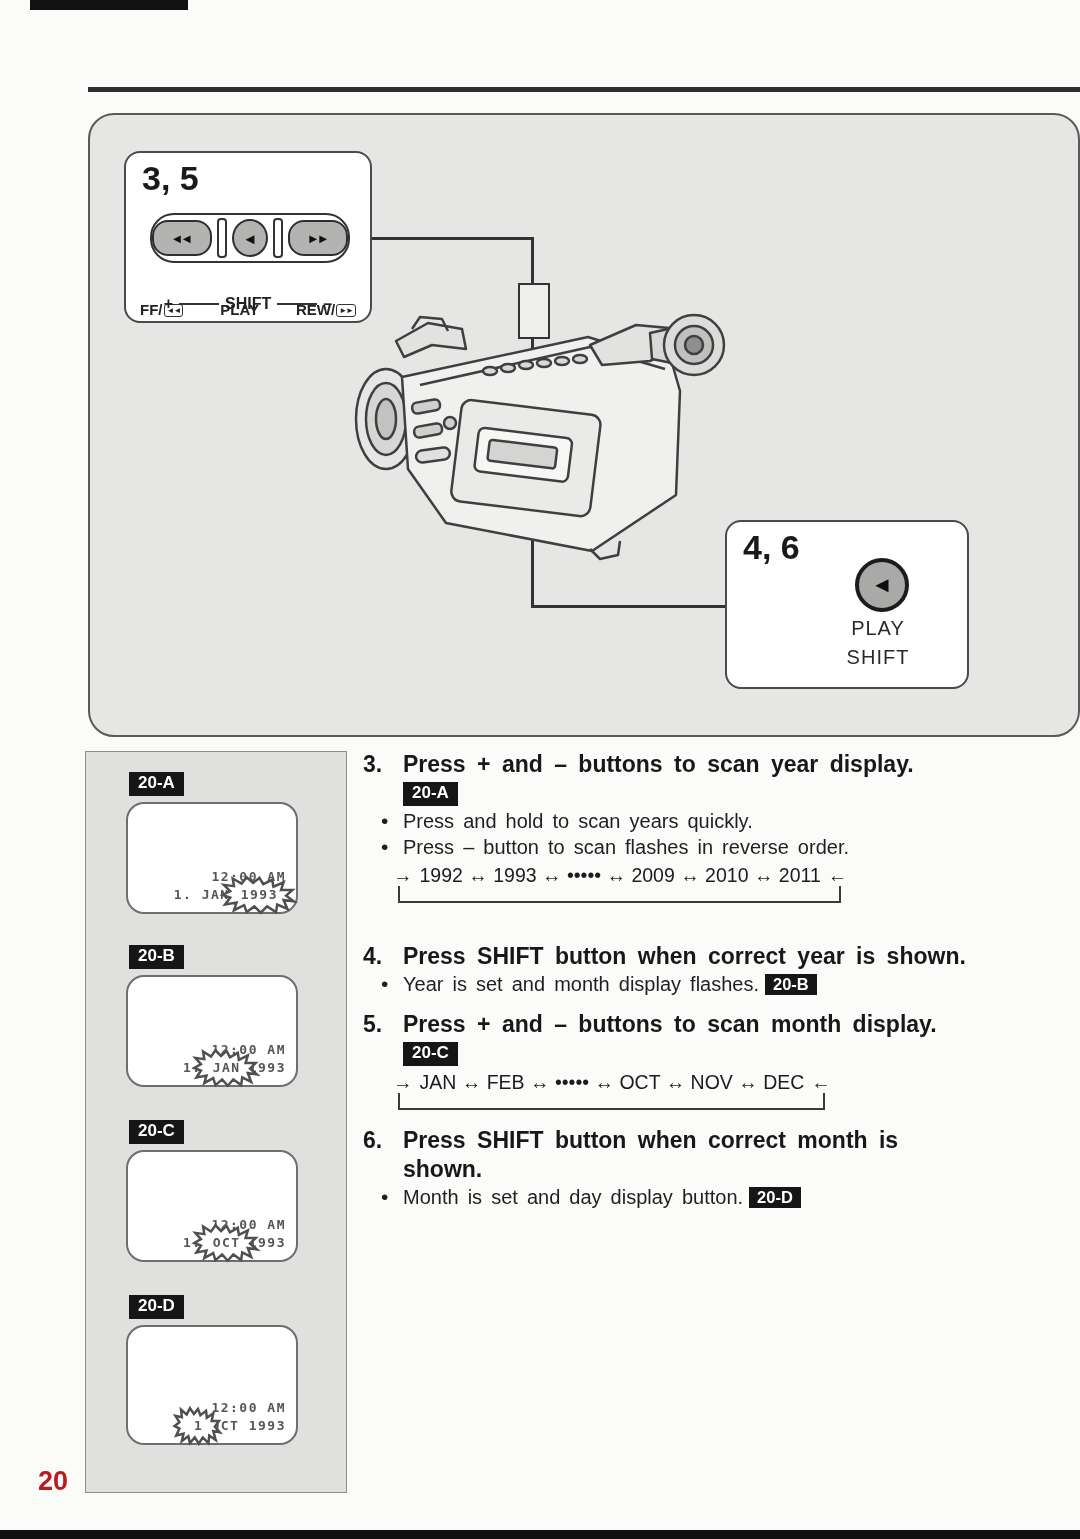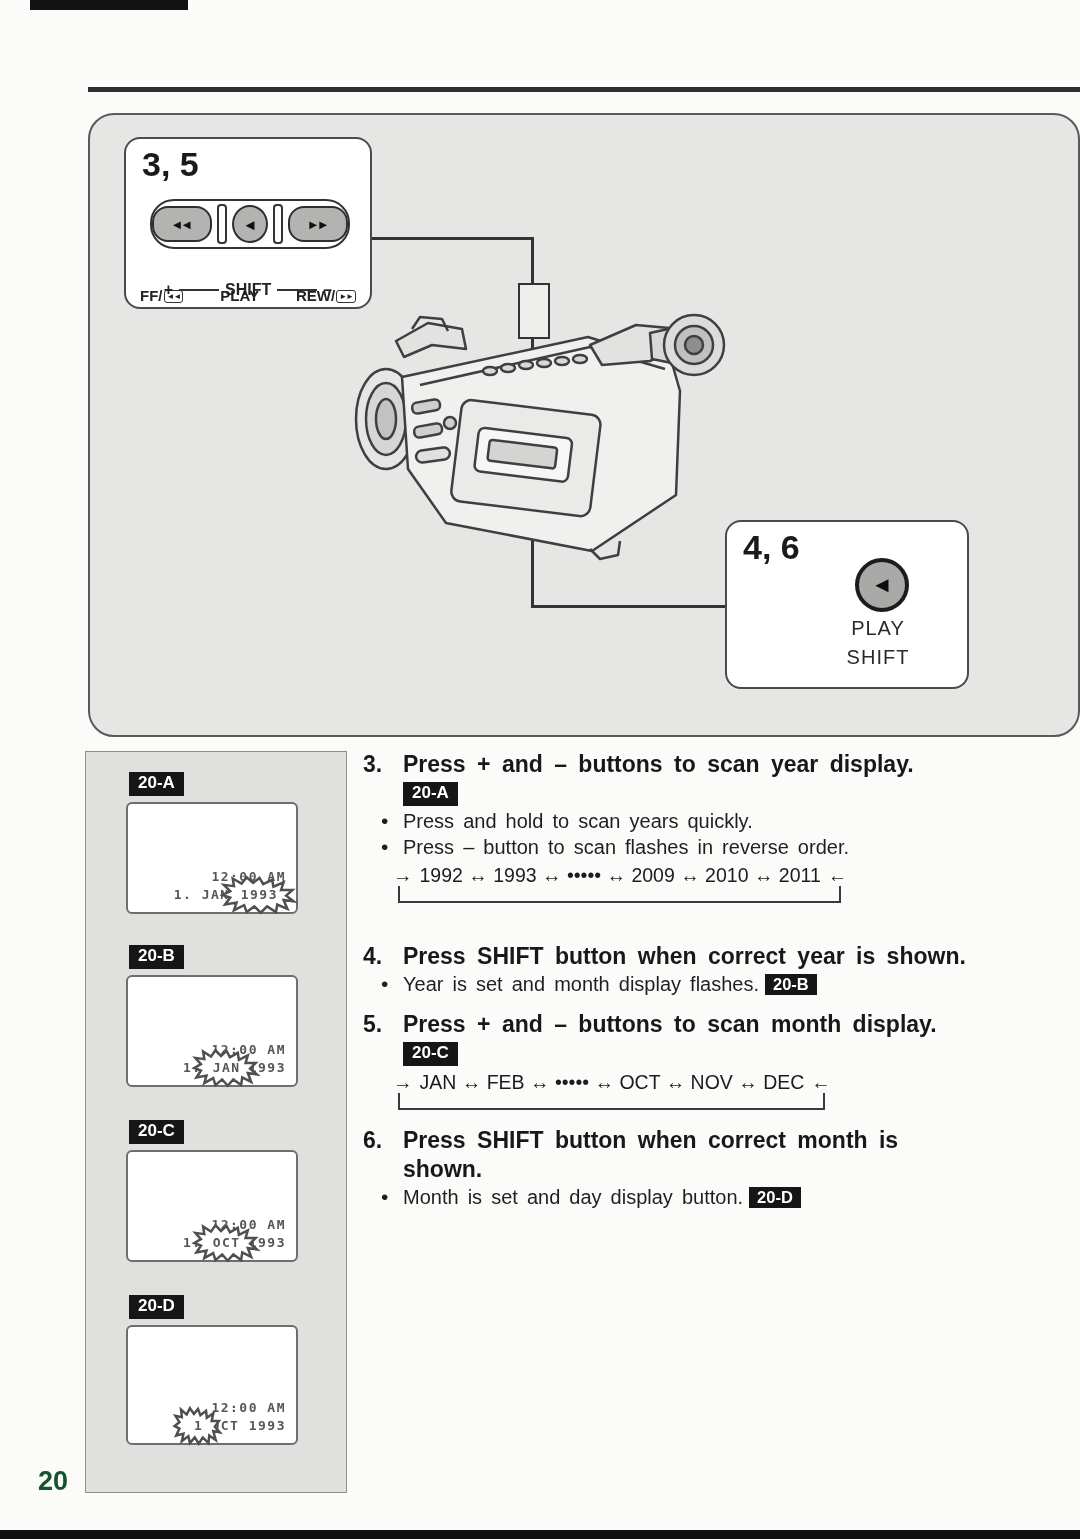--- a/index.html
+++ b/index.html
@@ -3,31 +3,31 @@
 <meta charset="utf-8">
 <style>
   html,body{margin:0;padding:0;background:#ffffff;}
   .page{position:relative;width:1080px;height:1539px;background:#fbfbfa;overflow:hidden;
         font-family:"Liberation Sans","DejaVu Sans",sans-serif;color:#1f1f1f;}
 
   
   .top-bar{position:absolute;left:30px;top:0;width:158px;height:10px;background:#121212;}
   .top-rule{position:absolute;left:88px;top:87px;width:992px;height:5px;background:#2e2e2e;}
   .bottom-bar{position:absolute;left:0;top:1530px;width:1080px;height:9px;background:#101010;}
-  .page-num{position:absolute;left:38px;top:1466px;font-size:27px;font-weight:bold;color:#14532d;}
+  .page-num{position:absolute;left:38px;top:1466px;font-size:27px;font-weight:bold;color:#b91c1c;}
 
   
   .hero{position:absolute;left:88px;top:113px;width:988px;height:620px;background:#e6e6e4;
         border:2px solid #5a5a5a;border-radius:26px;}
   .conn{position:absolute;background:#333;}
 
   .callout-rect{position:absolute;left:428px;top:168px;width:28px;height:52px;background:#eeeeec;border:2px solid #333;}
 
   .wbox{position:absolute;background:#fff;border:2.5px solid #4a4a4a;border-radius:16px;}
-  .box35{left:34px;top:22px;width:244px;height:168px;}
+  .box35{left:34px;top:36px;width:244px;height:168px;}
   .box46{left:635px;top:405px;width:240px;height:165px;}
   .wbox-label{position:absolute;left:16px;top:6px;font-size:34px;font-weight:bold;color:#1a1a1a;}
 
   
   .cluster{position:absolute;left:24px;top:60px;width:196px;height:46px;background:#fff;
            border:2.5px solid #333;border-radius:24px;display:flex;align-items:center;justify-content:center;gap:5px;}
   .pillbtn{width:60px;height:32px;background:#b3b3b1;border:2px solid #2e2e2e;border-radius:16px;
            display:flex;align-items:center;justify-content:center;font-size:13px;color:#111;}
   .circbtn{width:34px;height:34px;background:#b3b3b1;border:2px solid #2e2e2e;border-radius:50%;
            display:flex;align-items:center;justify-content:center;font-size:15px;color:#111;}
@@ -47,21 +47,21 @@
              font-size:22px;color:#0d0d0d;}
   .lab46{position:absolute;width:120px;text-align:center;font-size:20px;color:#2a2a2a;letter-spacing:1px;}
 
   
   .panel{position:absolute;left:85px;top:751px;width:260px;height:740px;background:#e0e0de;border:1.5px solid #8f8f8d;}
   .badge{display:inline-block;background:#161616;color:#fff;font-weight:bold;font-size:17px;
          padding:2px 9px 3px 9px;line-height:1.1;}
   .disp-group{position:absolute;left:0;width:260px;}
   .disp-group .badge{margin-left:43px;}
   .lcd{position:relative;margin:6px 0 0 40px;width:168px;height:108px;background:#ffffff;
-       border:2px solid #6e6e6c;border-radius:6px;}
+       border:2px solid #6e6e6c;border-radius:18px;}
   .lcd-d{height:116px;}
   .lcd-text{position:absolute;right:10px;bottom:8px;text-align:right;
             font-family:"DejaVu Sans Mono",monospace;font-size:13px;font-weight:bold;
             letter-spacing:1.5px;color:#565656;line-height:18px;white-space:nowrap;}
   .dline span{margin-left:3px;}
   .flash{position:relative;display:inline-block;padding:0 5px;}
   .flash .txt{position:relative;z-index:1;}
   .burst{position:absolute;left:-13px;top:-10px;width:calc(100% + 26px);height:calc(100% + 20px);z-index:0;overflow:visible;}
   .burst path{fill:#ffffff;stroke:#4f4f4f;stroke-width:2.5;vector-effect:non-scaling-stroke;stroke-linejoin:miter;}
 

